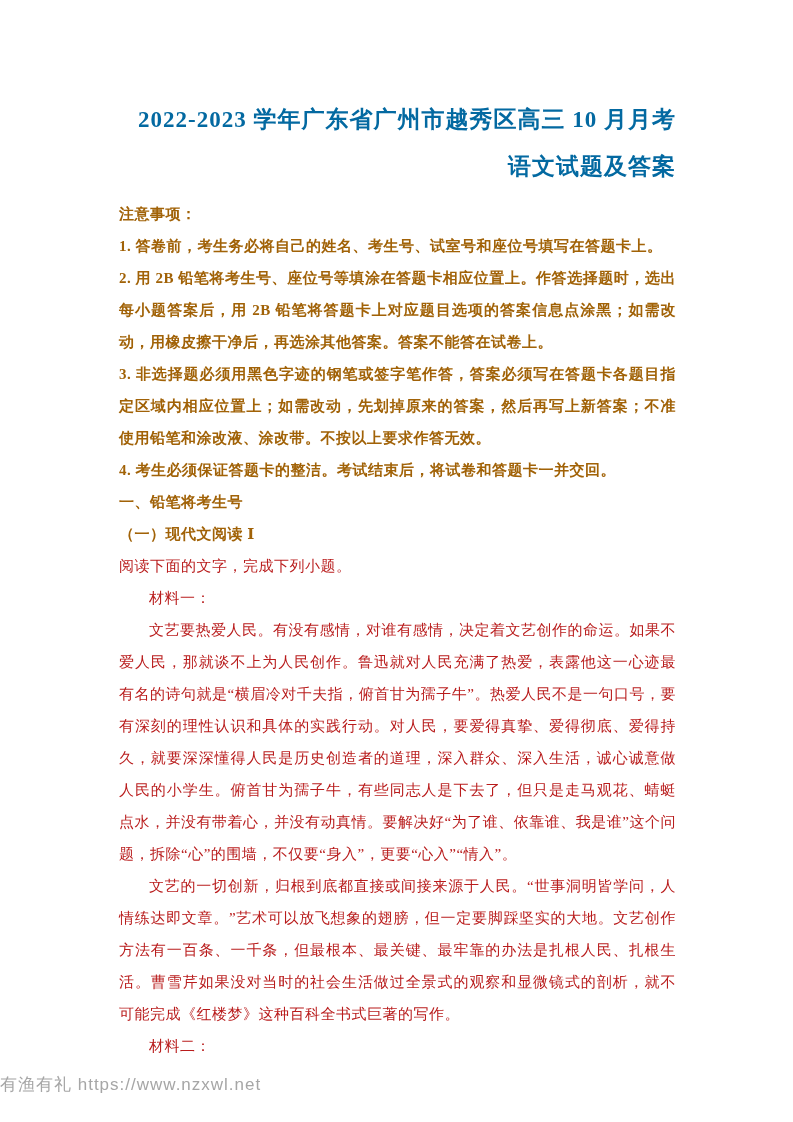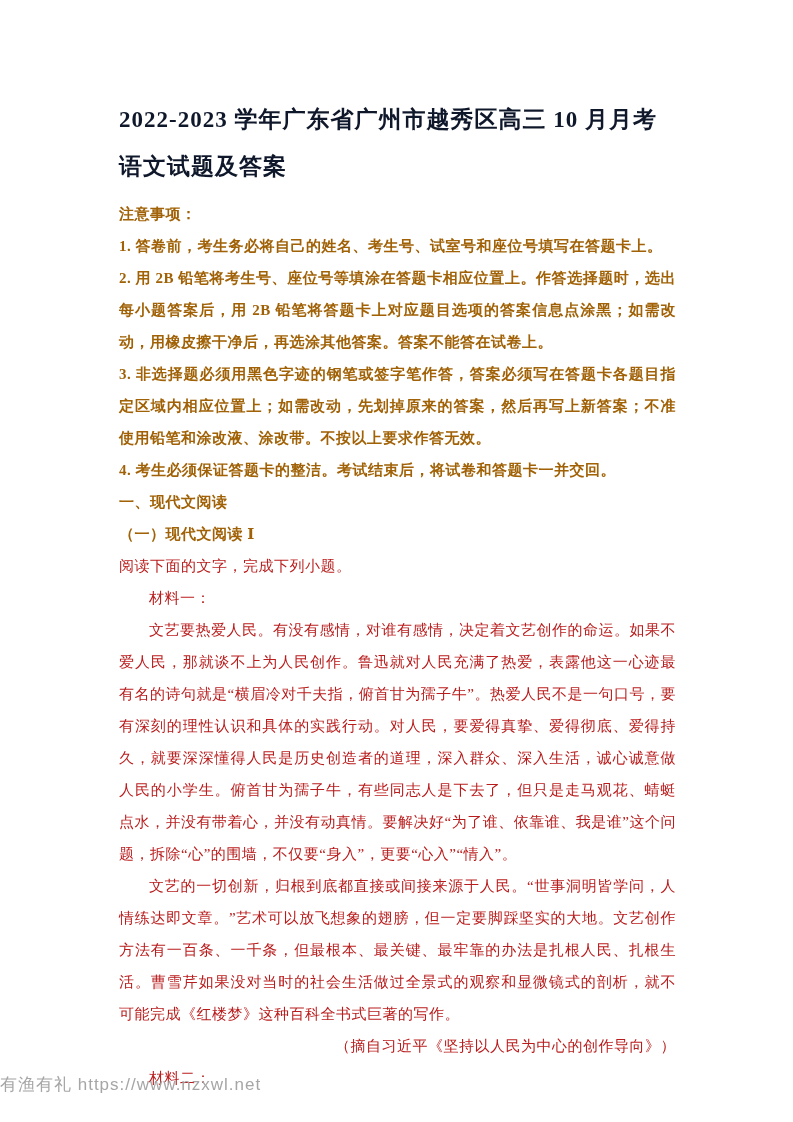--- a/index.html
+++ b/index.html
@@ -14,25 +14,25 @@
     color: #262626;
     overflow: hidden;
   }
   .content {
     padding: 96px 117px 0 119px;
   }
   .doc-title {
     font-size: 23px;
     font-weight: 700;
     line-height: 47px;
-    text-align: left;
+    text-align: right;
     letter-spacing: 1px;
     margin: 0 auto 8px auto;
     max-width: 560px;
-    color: #0f172a;
+    color: #0369a1;
   }
   .body-text p {
     font-size: 15px;
     line-height: 32px;
     text-align: justify;
     letter-spacing: 0.5px;
     color: #b91c1c;
   }
   p.bold { font-weight: 700; color: #a16207; }
   p.indent { text-indent: 2em; }
@@ -62,33 +62,32 @@
       <p class="bold">注意事项：</p>
 
       <p class="bold">1. 答卷前，考生务必将自己的姓名、考生号、试室号和座位号填写在答题卡上。</p>
 
       <p class="bold">2. 用 2B 铅笔将考生号、座位号等填涂在答题卡相应位置上。作答选择题时，选出每小题答案后，用 2B 铅笔将答题卡上对应题目选项的答案信息点涂黑；如需改动，用橡皮擦干净后，再选涂其他答案。答案不能答在试卷上。</p>
 
       <p class="bold">3. 非选择题必须用黑色字迹的钢笔或签字笔作答，答案必须写在答题卡各题目指定区域内相应位置上；如需改动，先划掉原来的答案，然后再写上新答案；不准使用铅笔和涂改液、涂改带。不按以上要求作答无效。</p>
 
       <p class="bold">4. 考生必须保证答题卡的整洁。考试结束后，将试卷和答题卡一并交回。</p>
 
-      <p class="bold">一、现代文阅读</p>
+      <p class="bold">一、铅笔将考生号</p>
 
       <p class="bold">（一）现代文阅读 Ⅰ</p>
 
       <p>阅读下面的文字，完成下列小题。</p>
 
       <p class="indent">材料一：</p>
 
       <p class="indent">文艺要热爱人民。有没有感情，对谁有感情，决定着文艺创作的命运。如果不爱人民，那就谈不上为人民创作。鲁迅就对人民充满了热爱，表露他这一心迹最有名的诗句就是“横眉冷对千夫指，俯首甘为孺子牛”。热爱人民不是一句口号，要有深刻的理性认识和具体的实践行动。对人民，要爱得真挚、爱得彻底、爱得持久，就要深深懂得人民是历史创造者的道理，深入群众、深入生活，诚心诚意做人民的小学生。俯首甘为孺子牛，有些同志人是下去了，但只是走马观花、蜻蜓点水，并没有带着心，并没有动真情。要解决好“为了谁、依靠谁、我是谁”这个问题，拆除“心”的围墙，不仅要“身入”，更要“心入”“情入”。</p>
 
       <p class="indent">文艺的一切创新，归根到底都直接或间接来源于人民。“世事洞明皆学问，人情练达即文章。”艺术可以放飞想象的翅膀，但一定要脚踩坚实的大地。文艺创作方法有一百条、一千条，但最根本、最关键、最牢靠的办法是扎根人民、扎根生活。曹雪芹如果没对当时的社会生活做过全景式的观察和显微镜式的剖析，就不可能完成《红楼梦》这种百科全书式巨著的写作。</p>
 
-      <p class="right">（摘自习近平《坚持以人民为中心的创作导向》）</p>
 
       <p class="indent">材料二：</p>
 
     </div>
   </div>
 
   <div class="watermark">
     <span>有渔有礼 https://www.nzxwl.net</span>
   </div>
 </div>

